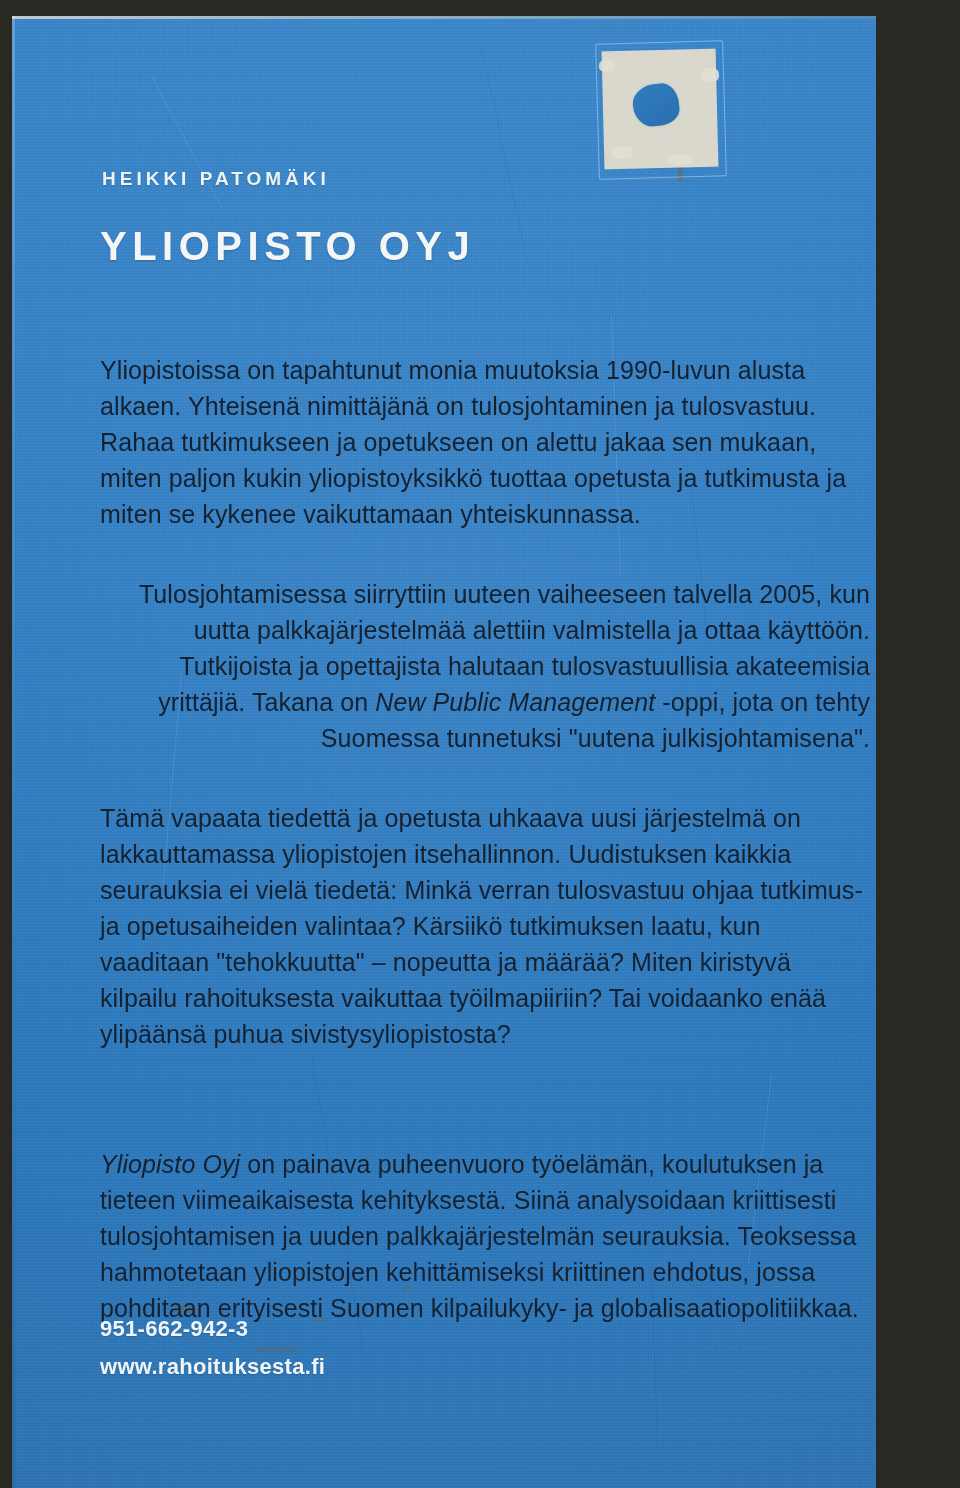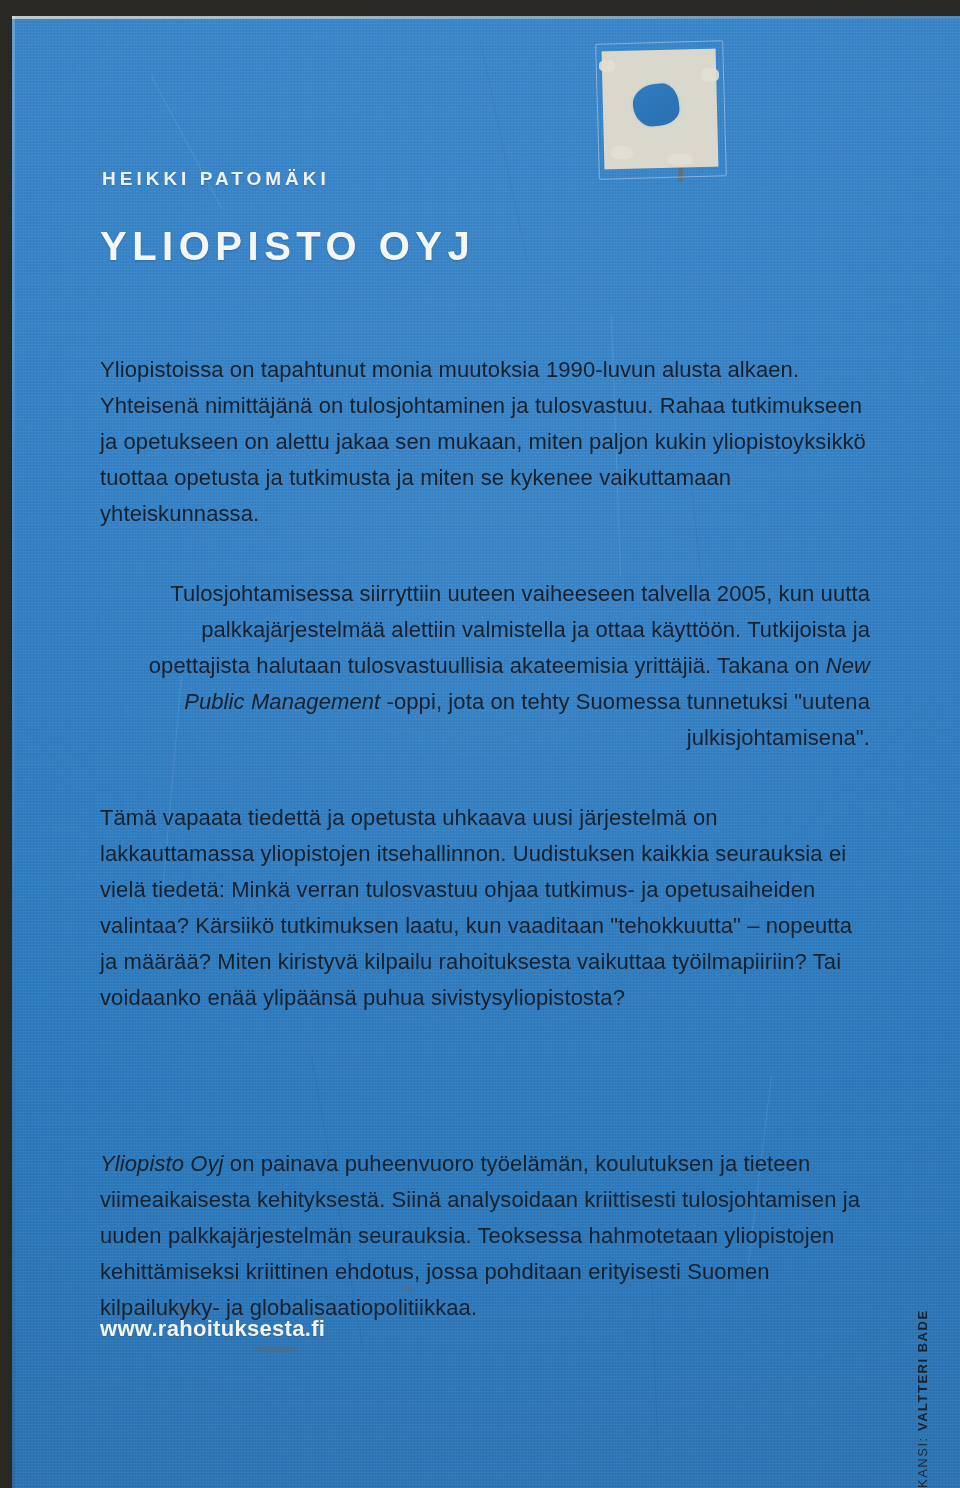--- a/index.html
+++ b/index.html
@@ -15,21 +15,21 @@
     overflow: hidden;
     background: #2a2823;
     font-family: "Liberation Sans", sans-serif;
   }
 
   
   .cover {
     position: absolute;
     left: 12px;
     top: 16px;
-    width: 948px;
+    width: 864px;
     height: 1472px;
     background:
       radial-gradient(ellipse 120% 80% at 50% 40%,
          rgba(255,255,255,0.055) 0%,
          rgba(255,255,255,0.0) 55%,
          rgba(0,0,0,0.07) 100%),
       linear-gradient(178deg, #3a86ca 0%, #2f7dc3 42%, #2c79bd 72%, #3079bb 100%);
     overflow: hidden;
   }
 
@@ -142,21 +142,21 @@
     font-weight: normal;
     letter-spacing: 2.4px;
     text-shadow: 0 1px 1px rgba(0,0,0,.16);
   }
 
   .body-block {
     position: absolute;
     left: 88px;
     width: 770px;
     color: #15212f;
-    font-size: 22px;
+    font-size: 25px;
     line-height: 36px;
     letter-spacing: .1px;
   }
   .body-block p { margin: 0; }
   .body-block em { font-style: italic; }
 
   #para1 { top: 336px; }
   #para2 { top: 560px; text-align: right; }
   #para3 { top: 784px; }
   #para4 { top: 1130px; }
@@ -248,20 +248,21 @@
 
     <div class="body-block" id="para3">
       <p>Tämä vapaata tiedettä ja opetusta uhkaava uusi järjestelmä on lakkauttamassa yliopistojen itsehallinnon. Uudistuksen kaikkia seurauksia ei vielä tiedetä: Minkä verran tulosvastuu ohjaa tutkimus- ja opetusaiheiden valintaa? Kärsiikö tutkimuksen laatu, kun vaaditaan "tehokkuutta" – nopeutta ja määrää? Miten kiristyvä kilpailu rahoituksesta vaikuttaa työilmapiiriin? Tai voidaanko enää ylipäänsä puhua sivistysyliopistosta?</p>
     </div>
 
     <div class="body-block" id="para4">
       <p><em>Yliopisto Oyj</em><span> on painava puheenvuoro työelämän, koulutuksen ja tieteen viimeaikaisesta kehityksestä. Siinä analysoidaan kriittisesti tulosjohtamisen ja uuden palkkajärjestelmän seurauksia. Teoksessa hahmotetaan yliopistojen kehittämiseksi kriittinen ehdotus, jossa pohditaan erityisesti Suomen kilpailukyky- ja globalisaatiopolitiikkaa.</span></p>
     </div>
 
     <div class="footer">
+      <div>951-662-942-3</div>
       <div>www.rahoituksesta.fi</div>
     </div>
 
     <div class="credit">
       <span class="lbl">KANSI:</span>&nbsp;<span class="nm">VALTTERI BADE</span>
     </div>
 
   </div>
 </div>
 

